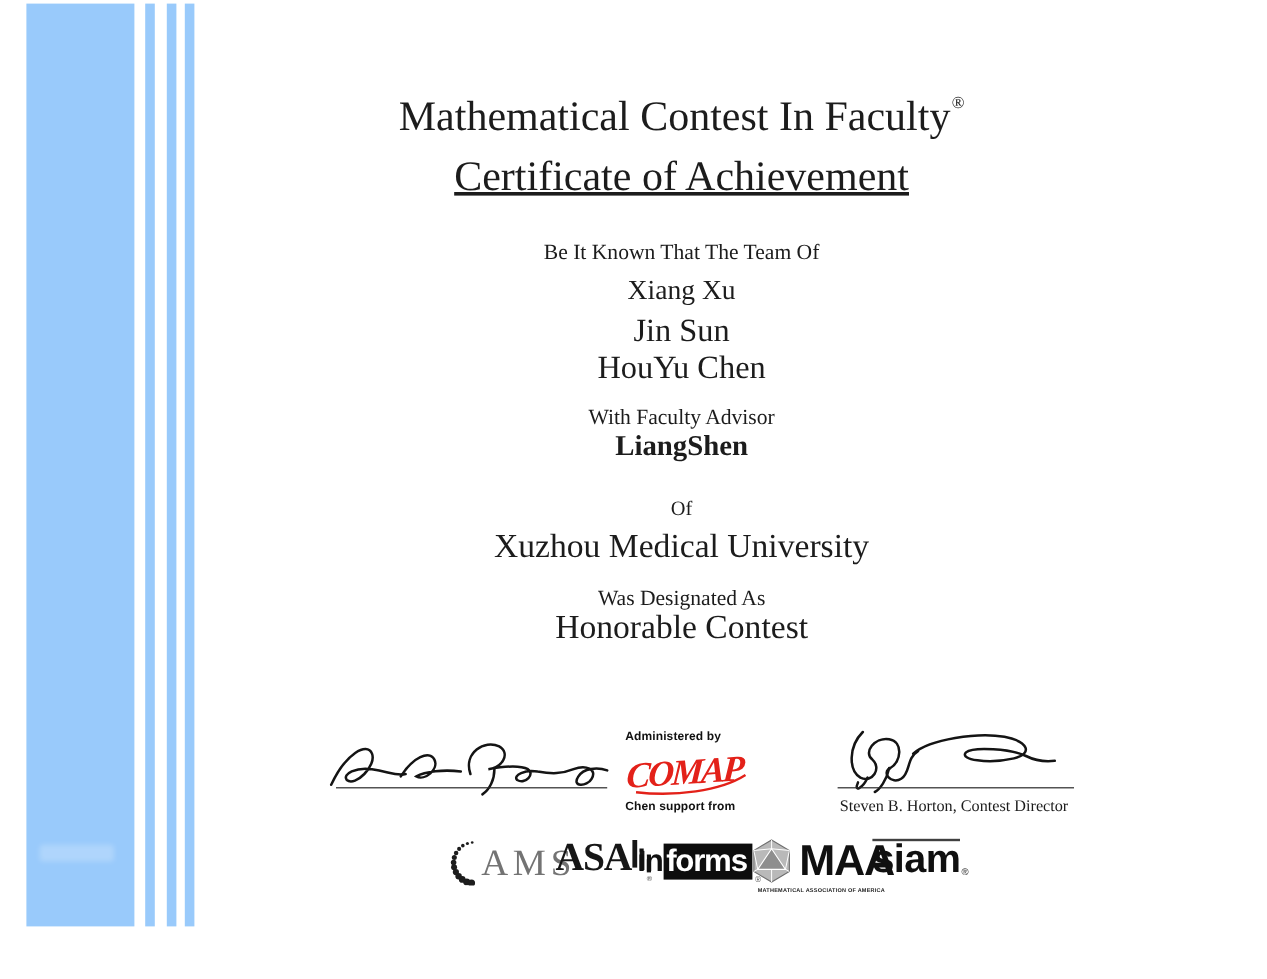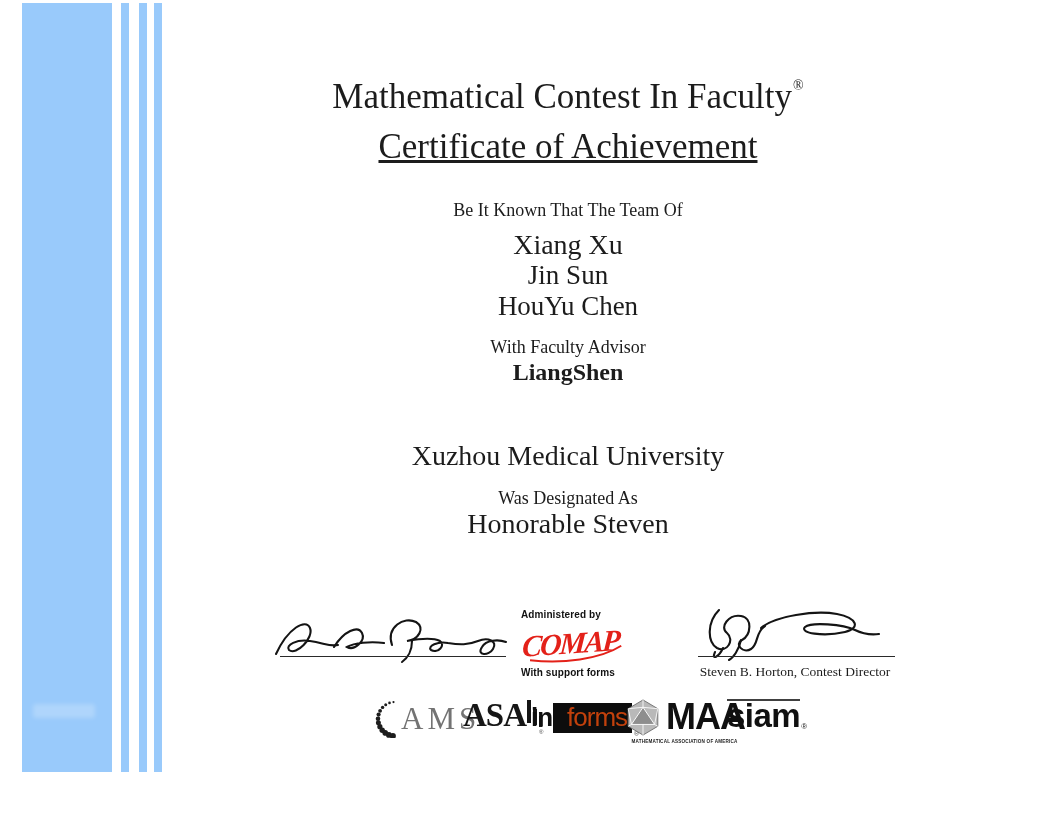--- a/index.html
+++ b/index.html
@@ -22,21 +22,21 @@
   }
 
   
   .line{position:absolute;left:80px;width:976px;text-align:center;white-space:nowrap;}
   .year       {top:25px;font-size:32px;}
   .title      {top:77px;font-size:35px;}
   .title sup  {font-size:14px;vertical-align:18px;margin-left:1px;}
   .subtitle   {top:127px;font-size:35px;text-decoration:underline;}
   .intro      {font-size:18px;}
   .team-intro {top:200px;}
-  .member0    {top:229px;font-size:28px;}
+  .member0    {top:229px;font-size:23px;}
   .member1    {top:260px;font-size:27px;}
   .member2    {top:291px;font-size:27px;}
   .adv-intro  {top:337px;}
   .advisor    {top:359px;font-size:24px;font-weight:bold;}
   .of-label   {top:414px;font-size:17px;}
   .institution{top:440px;font-size:28px;}
   .desig-intro{top:488px;}
   .designation{top:508px;font-size:28px;}
 
   
@@ -58,22 +58,22 @@
   .comap-wrap{margin:3px 0 2px 0;height:42px;}
 
   
   .logo{position:absolute;font-family:"Liberation Sans","DejaVu Sans",sans-serif;color:#101010;}
   .ams{left:371px;top:700px;display:flex;align-items:center;}
   .ams-text{font-family:"Liberation Serif",serif;font-size:31px;letter-spacing:4px;color:#737373;margin-left:2px;}
   .asa{left:463px;top:697px;display:flex;align-items:flex-start;}
   .asa-text{font-family:"Liberation Serif",serif;font-weight:bold;font-size:33px;letter-spacing:-1px;color:#161616;}
   .informs{left:531px;top:702px;display:flex;align-items:center;position:absolute;}
   .informs-in{font-size:26px;font-weight:bold;letter-spacing:-1px;}
-  .informs-box{background:#0d0d0d;color:#c2410c;font-size:26px;font-weight:normal;letter-spacing:-1px;
-    padding:0 5px 2px 14px;margin-left:1px;line-height:28px;}
+  .informs-box{background:#0d0d0d;color:#ffffff;font-size:26px;font-weight:bold;letter-spacing:-1px;
+    padding:0 5px 2px 2px;margin-left:1px;line-height:28px;}
   .informs-reg{position:absolute;right:-7px;bottom:-4px;font-size:7px;color:#555;}
   .maa{left:624px;top:696px;display:flex;flex-direction:column;align-items:center;}
   .maa-row{display:flex;align-items:center;gap:4px;}
   .maa-text{font-size:36px;font-weight:800;letter-spacing:-1px;}
   .maa-caption{font-size:4.6px;font-weight:bold;letter-spacing:0.2px;white-space:nowrap;margin-top:1px;color:#222;}
   .siam{left:727px;top:699px;display:flex;align-items:flex-end;}
   .siam-text{font-size:33px;font-weight:800;letter-spacing:-0.5px;line-height:30px;
     border-top:2px solid #404040;padding-top:0px;}
   .siam-reg{font-size:8px;margin-left:1px;color:#222;}
 </style>
@@ -92,24 +92,25 @@
   <div class="line subtitle">Certificate of Achievement</div>
 
   <div class="line intro team-intro">Be It Known That The Team Of</div>
   <div class="line member0">Xiang Xu</div>
   <div class="line member1">Jin Sun</div>
   <div class="line intro adv-intro">With Faculty Advisor</div>
 
   <div class="line member2">HouYu Chen</div>
   <div class="line advisor">LiangShen</div>
 
+  <div class="line of-label">Of</div>
   <div class="line institution">Xuzhou Medical University</div>
 
   <div class="line intro desig-intro">Was Designated As</div>
-  <div class="line designation">Honorable Steven</div>
+  <div class="line designation">Honorable Contest</div>
 
   <div class="sig-block sig-left">
     <svg width="236" height="52" viewBox="0 0 236 52">
       <g fill="none" stroke="#141414" stroke-width="2.1" stroke-linecap="round">
         <path d="M4 42 C 16 16, 34 6, 38 16 C 42 26, 24 44, 17 38 C 13 33, 25 27, 38 29 C 52 31, 58 35, 66 33"></path>
         <path d="M62 35 C 72 19, 86 13, 90 21 C 94 29, 82 39, 75 35 C 82 31, 98 29, 112 31"></path>
         <path d="M120 33 C 114 15, 132 4, 144 10 C 154 16, 146 28, 135 29 C 146 27, 160 25, 168 29 C 174 33, 166 42, 159 38 C 155 34, 166 29, 176 31 C 188 33, 196 33, 206 29 C 216 25, 226 29, 221 37 C 217 44, 204 44, 210 35 C 214 28, 226 27, 234 30"></path>
         <path d="M140 29 C 140 38, 136 46, 130 50"></path>
       </g>
     </svg>
@@ -119,21 +120,21 @@
   <div class="sig-block sig-center">
     <div class="small-bold">Administered by</div>
     <div class="comap-wrap">
       <svg width="108" height="42" viewBox="0 0 108 42">
         <g transform="rotate(-4 54 21)">
           <text x="4" y="30" font-family="Liberation Serif, serif" font-style="italic" font-weight="bold" font-size="30" fill="#e32119" letter-spacing="-2" transform="skewX(-8)">COMAP</text>
           <path d="M8 34 C 40 40, 78 38, 100 26" fill="none" stroke="#e32119" stroke-width="2"></path>
         </g>
       </svg>
     </div>
-    <div class="small-bold">With support forms</div>
+    <div class="small-bold">Chen support from</div>
   </div>
 
   <div class="sig-block sig-right">
     <svg width="186" height="62" viewBox="0 0 186 62">
       <g fill="none" stroke="#141414" stroke-width="2.1" stroke-linecap="round">
         <path d="M16 8 C 4 20, 4 40, 14 46 C 24 51, 32 38, 24 31 C 16 25, 26 12, 38 14 C 50 16, 48 33, 39 38 C 31 42, 40 52, 48 47 C 56 42, 52 30, 62 24"></path>
         <path d="M20 46 C 16 55, 8 59, 12 50"></path>
         <path d="M38 38 C 36 48, 30 56, 26 58"></path>
         <path d="M58 26 C 72 14, 112 8, 134 12 C 154 16, 158 26, 142 30 C 120 35, 96 31, 102 25 C 108 20, 140 22, 152 28 C 160 32, 168 33, 176 32"></path>
       </g>

